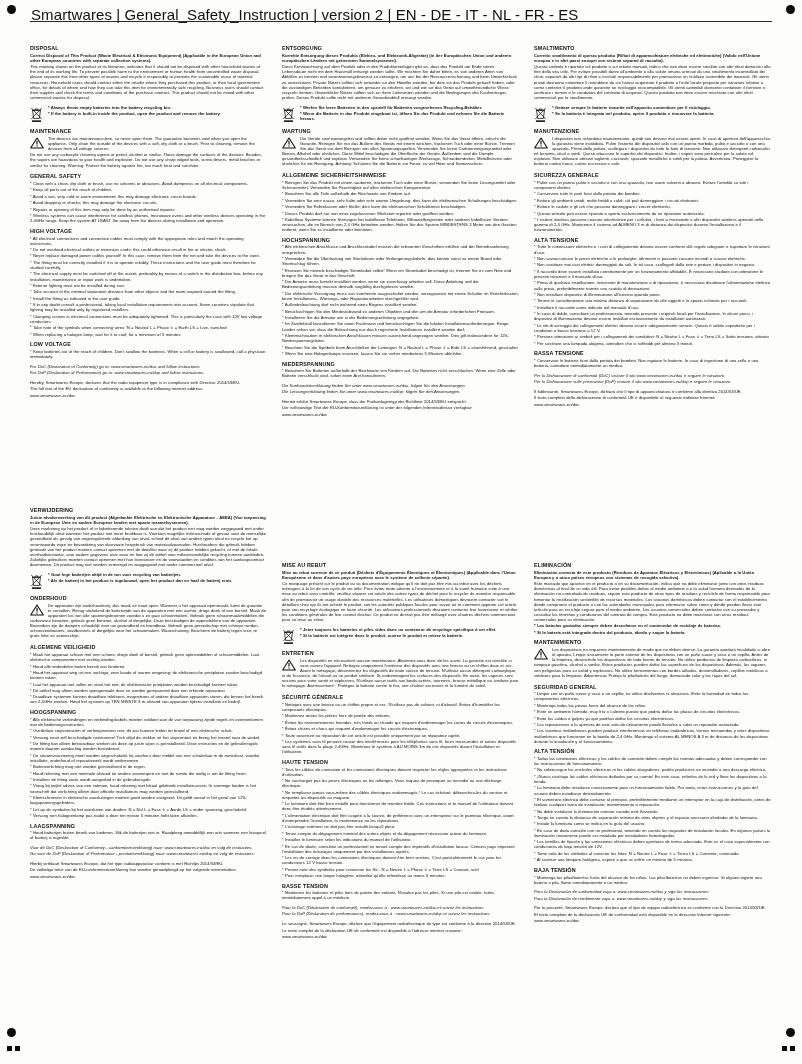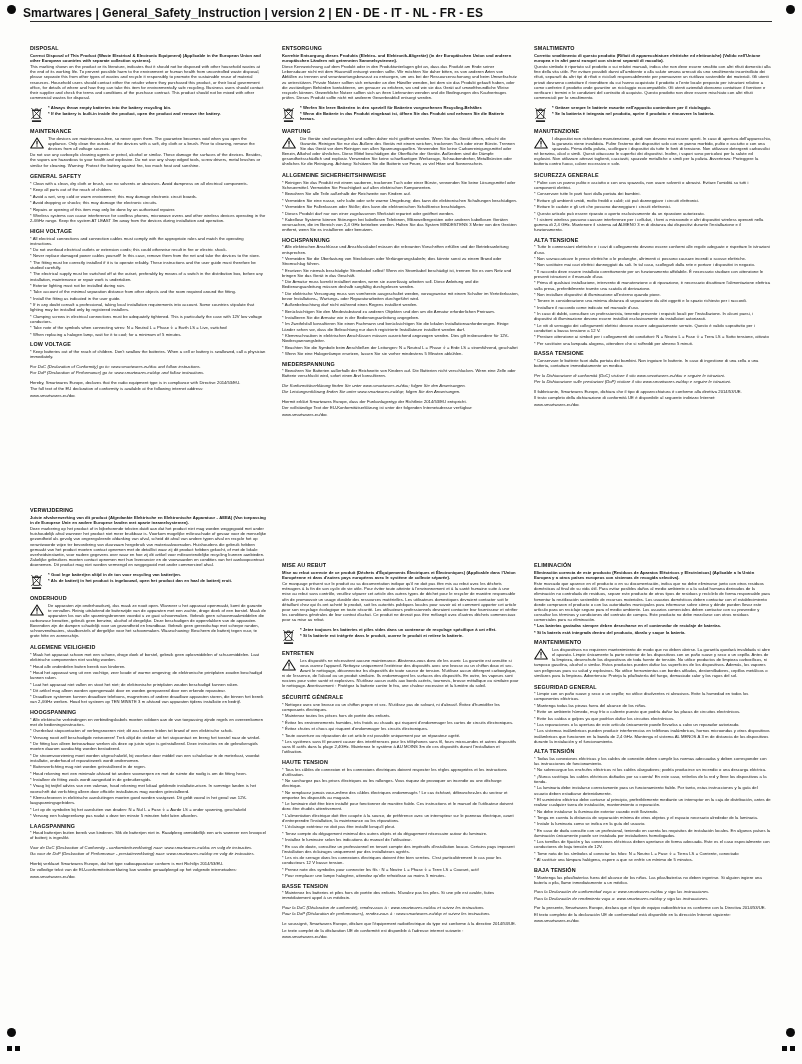--- a/index.html
+++ b/index.html
@@ -3,21 +3,21 @@
 <meta charset="utf-8">
 <style>
   html,body{margin:0;padding:0}
   body{
     width:802px;height:1064px;position:relative;overflow:hidden;
     background:#fdfdfb;color:#111;
     font-family:"Liberation Sans","DejaVu Sans",sans-serif;
     -webkit-font-smoothing:antialiased;
   }
   
-  .header-title{position:absolute;top:6px;left:23px;font-size:12px;font-weight:bold;letter-spacing:.1px;white-space:nowrap}
+  .header-title{position:absolute;top:6px;left:31px;font-size:15px;font-weight:normal;letter-spacing:.1px;white-space:nowrap}
   .header-rule{position:absolute;top:21px;left:30px;width:742px;border-top:1px solid #2b2b2b}
   
   .reg-circle{position:absolute;width:9px;height:9px;border-radius:50%;background:#0b0b0b}
   .reg-sq{position:absolute;width:5px;height:5px;background:#0b0b0b}
   
   .content{position:absolute;top:45px;left:30px;width:742px;display:flex;gap:15px}
   .col{width:237px;display:flex;flex-direction:column}
   .col-1 .lang-block:first-child{min-height:450px}
   .col-2 .lang-block:first-child{min-height:505px}
   .col-3 .lang-block:first-child{min-height:505px}

